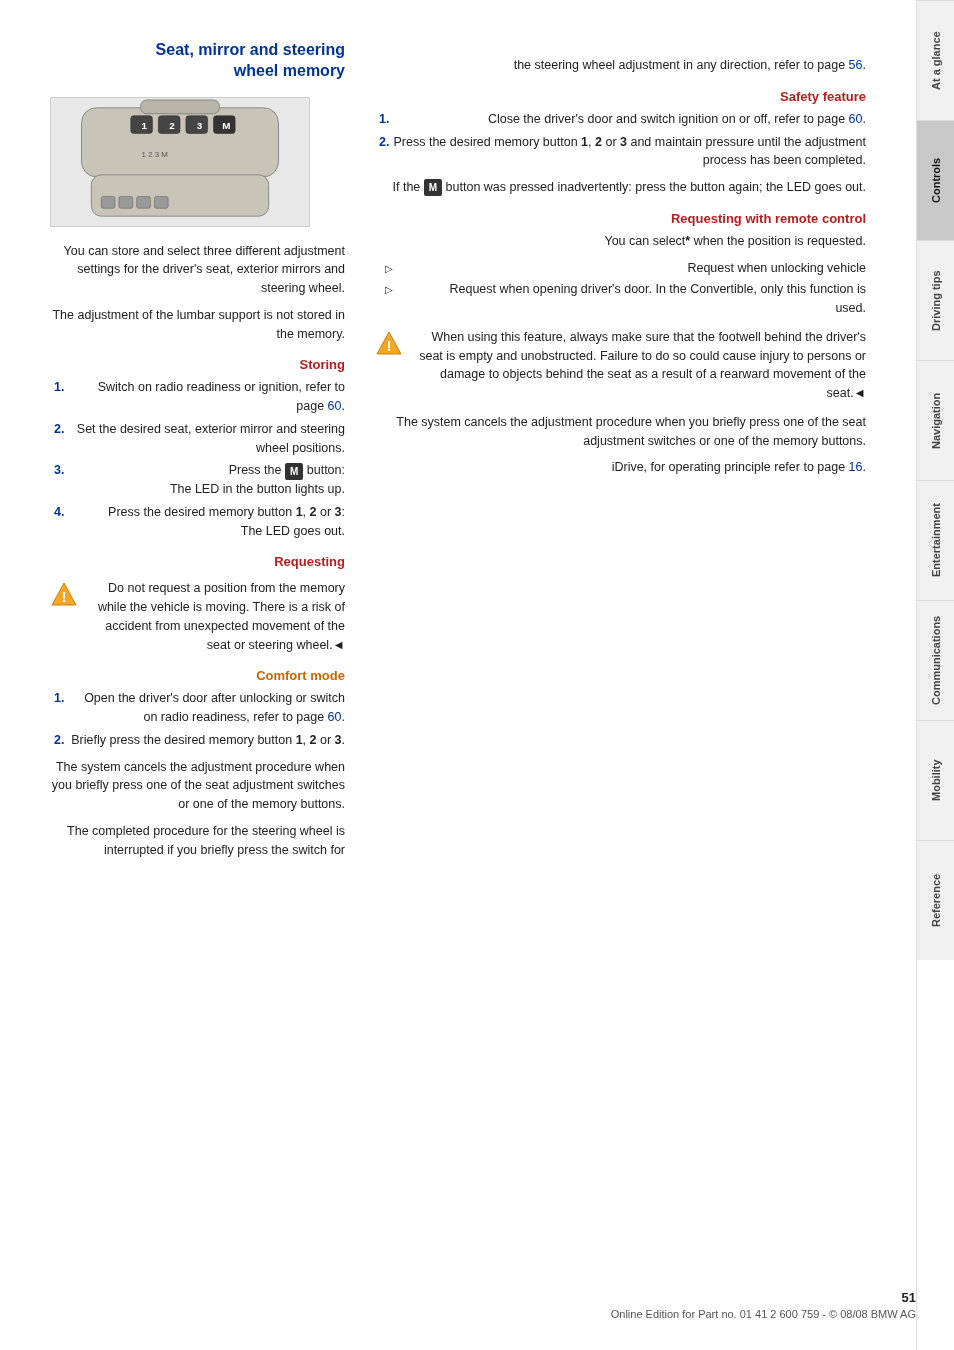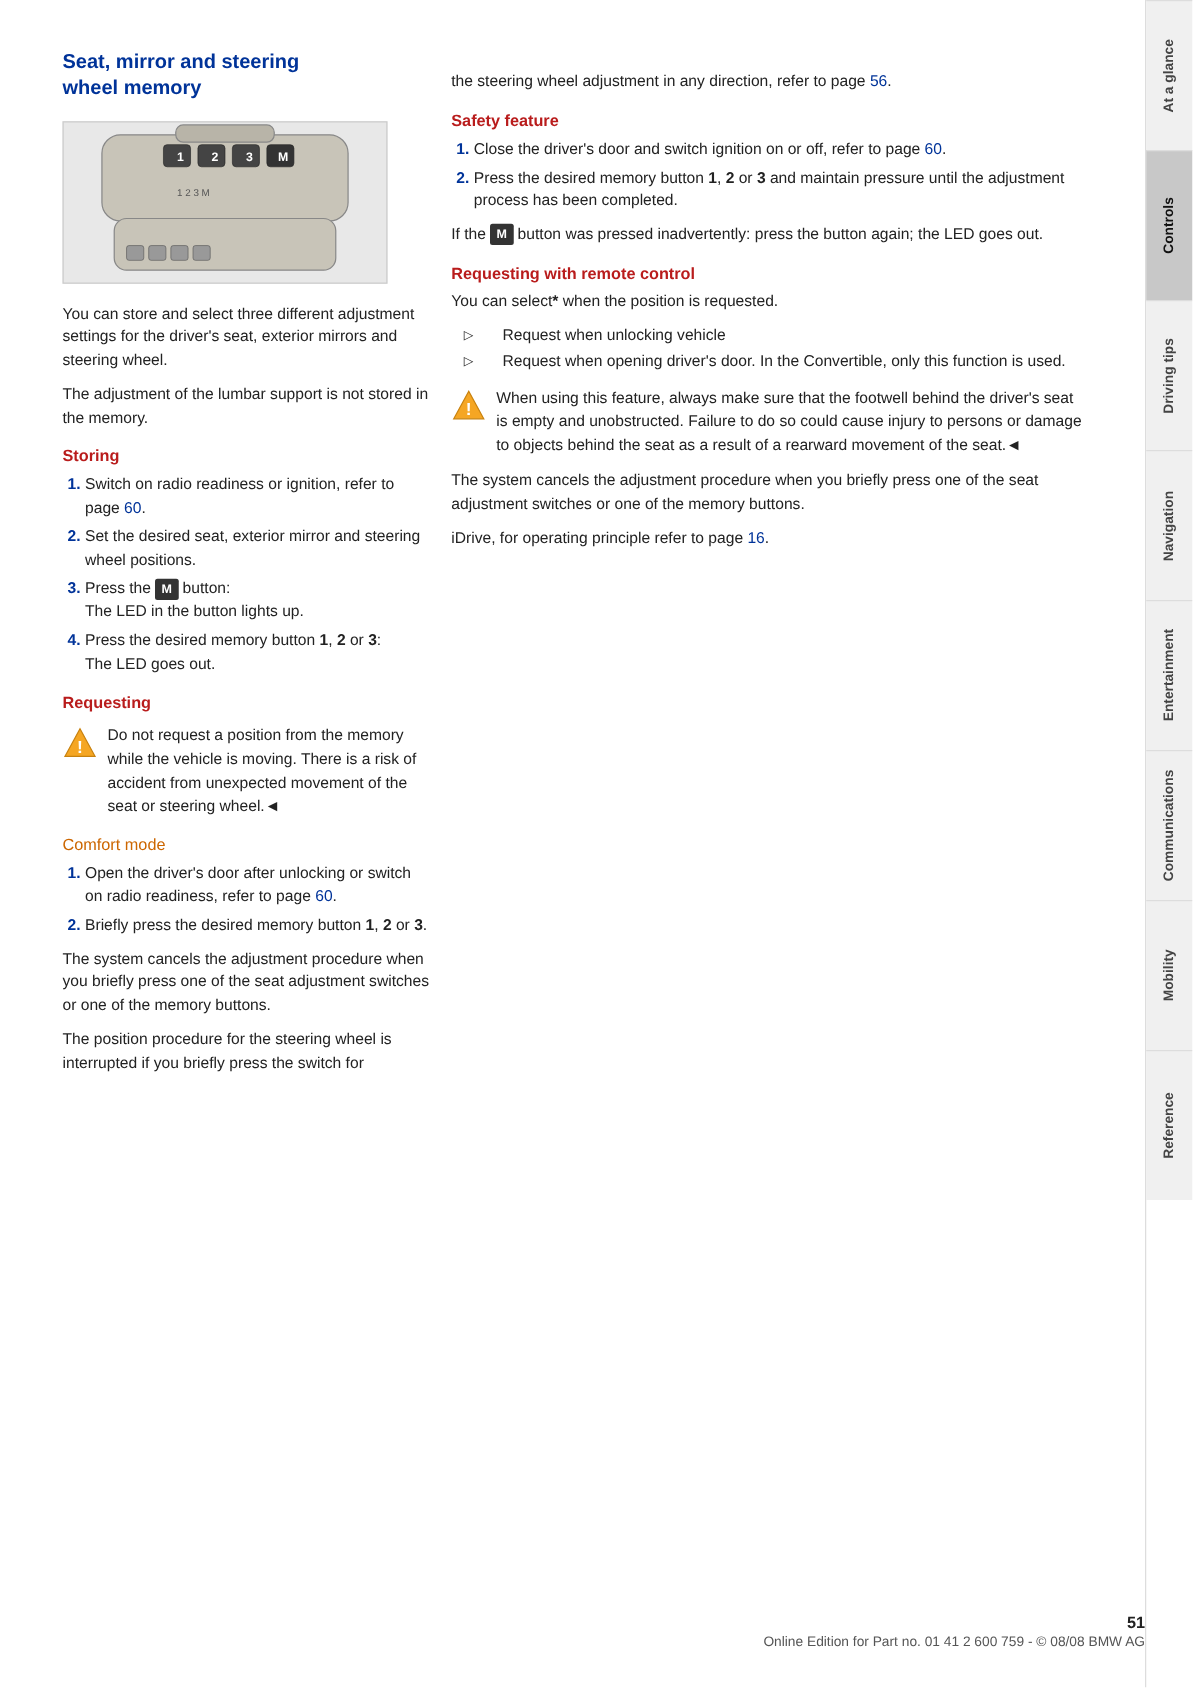--- a/index.html
+++ b/index.html
@@ -48,21 +48,22 @@
       background: #c8c8c8;
       color: #111;
     }
 
     
     .main-content {
       flex: 1;
       padding: 40px 50px 40px 50px;
       margin-right: 38px;
       display: flex;
-      gap: 16px;
+      gap: 30px;
+      text-align: right;
     }
 
     .left-column {
       width: 295px;
       flex-shrink: 0;
     }
 
     .right-column {
       flex: 1;
     }
@@ -103,21 +104,21 @@
       color: #b91c1c;
       font-size: 13px;
       font-weight: bold;
       margin-top: 14px;
       margin-bottom: 6px;
     }
 
     .section-heading-orange {
       color: #cc6600;
       font-size: 13px;
-      font-weight: normal;
+      font-weight: bold;
       margin-top: 14px;
       margin-bottom: 6px;
     }
 
     ol {
       padding-left: 18px;
       margin-bottom: 8px;
     }
 
     ol li {
@@ -300,21 +301,21 @@
       <div class="warning-text">Do not request a position from the memory while the vehicle is moving. There is a risk of accident from unexpected movement of the seat or steering wheel.◄</div>
     </div>
 
     <div class="section-heading-orange">Comfort mode</div>
     <ol>
       <li>Open the driver's door after unlocking or switch on radio readiness, refer to page <a class="blue-link" href="#">60</a>.</li>
       <li>Briefly press the desired memory button <strong>1</strong>, <strong>2</strong> or <strong>3</strong>.</li>
     </ol>
 
     <p>The system cancels the adjustment procedure when you briefly press one of the seat adjustment switches or one of the memory buttons.</p>
-    <p>The position procedure for the steering wheel is interrupted if you briefly press the switch for</p>
+    <p>The completed procedure for the steering wheel is interrupted if you briefly press the switch for</p>
   </div>
 
   <div class="right-column">
 
     <div style="margin-top: 16px;">
       <p>the steering wheel adjustment in any direction, refer to page <a class="blue-link" href="#">56</a>.</p>
 
       <div class="section-heading">Safety feature</div>
       <ol>
         <li>Close the driver's door and switch ignition on or off, refer to page <a class="blue-link" href="#">60</a>.</li>

